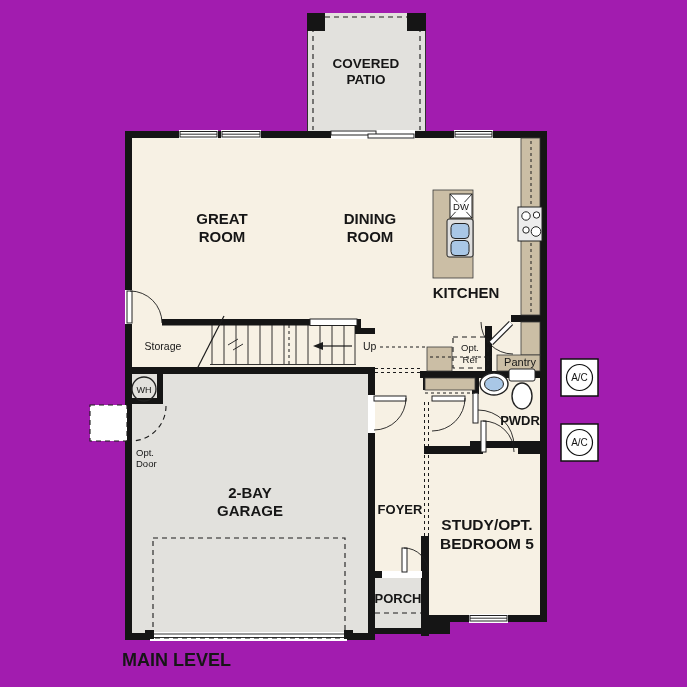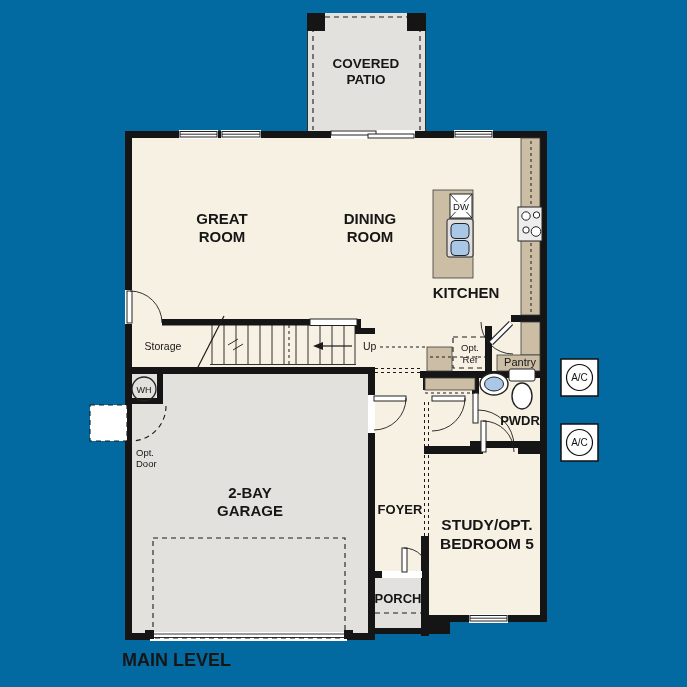--- a/index.html
+++ b/index.html
@@ -1,16 +1,16 @@
 <!DOCTYPE html>
 <html><head>
 <meta charset="utf-8">
 <style>
   html,body{margin:0;padding:0;background:#ffffff;}
-  .stage{position:relative;width:687px;height:687px;background:#0369a1;overflow:hidden;}
+  .stage{position:relative;width:687px;height:687px;background:#a21caf;overflow:hidden;}
   svg{display:block;}
   .t{font-family:"Liberation Sans","DejaVu Sans",sans-serif;fill:#161616;}
   .b{font-weight:bold;}
   .ln{stroke:#1c1c1c;fill:none;stroke-width:1.2;}
   .thin{stroke-width:0.9;}
   .dash{stroke:#1c1c1c;fill:none;stroke-width:1.1;stroke-dasharray:5 4;}
   .dash3{stroke:#1c1c1c;fill:none;stroke-width:1;stroke-dasharray:3 3;}
   .wht{fill:#ffffff;}
   .edg{stroke:#222222;stroke-width:1;}
   .edg8{stroke:#3a3a3a;stroke-width:0.8;}

